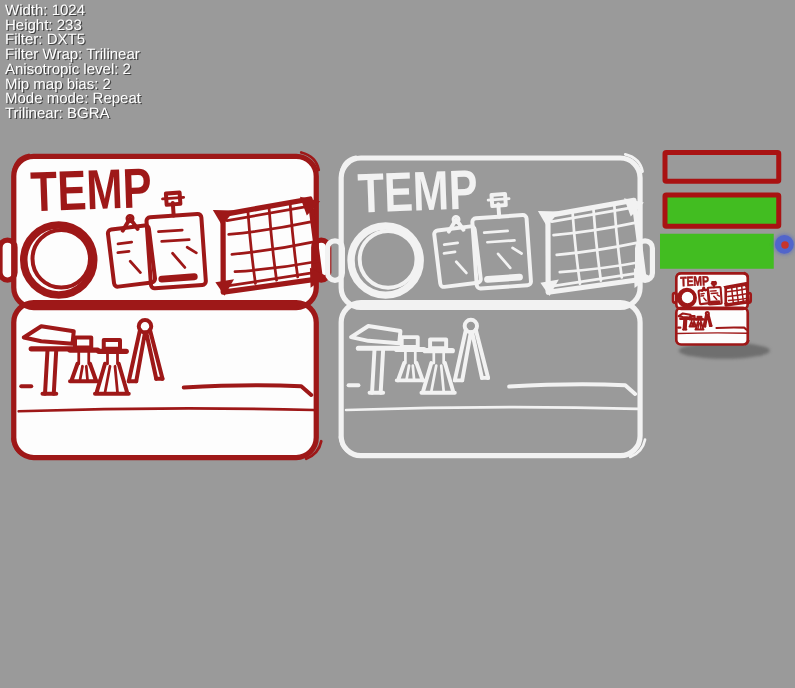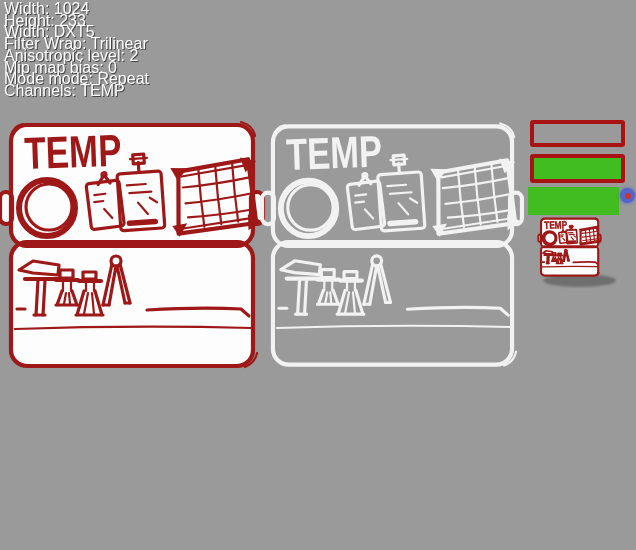--- a/index.html
+++ b/index.html
@@ -6,21 +6,21 @@
   body{
     width:636px;height:550px;overflow:hidden;position:relative;
     background:#9a9a9a;
     font-family:"Liberation Sans",sans-serif;
   }
   .abs{position:absolute;box-sizing:border-box;}
 
   
   .info{
     left:4px;top:3px;
-    font-size:16px;line-height:11.7px;
+    font-size:12px;line-height:11.7px;
     color:#ffffff;
     text-shadow:1px 1px 0 rgba(40,40,40,0.75);
     white-space:nowrap;
   }
 
   
   .panel svg{width:100%;height:100%;display:block;overflow:visible;}
   .panel{color:#9e1818;}
   .panel.white-panel{color:#f2f2f2;}
   .panel .cardfill{fill:#fdfdfd;stroke:none;}
@@ -53,26 +53,26 @@
   
   .mini-shadow{left:543px;top:274px;width:73px;height:13px;background:#6f6f6f;
     border-radius:50%;filter:blur(1.2px);}
 </style>
 </head>
 <body>
 
 <div class="abs info">
   <div>Width: 1024</div>
   <div>Height: 233</div>
-  <div>Width: DXT5</div>
+  <div>Filter: DXT5</div>
   <div>Filter Wrap: Trilinear</div>
   <div>Anisotropic level: 2</div>
-  <div>Mip map bias: 0</div>
+  <div>Mip map bias: 2</div>
   <div>Mode mode: Repeat</div>
-  <div>Channels: TEMP</div>
+  <div>Trilinear: BGRA</div>
 </div>
 
 <div class="abs panel red-panel" id="slot-rgb">
   <svg viewBox="0 0 253 254" xmlns="http://www.w3.org/2000/svg">
     <g class="fills">
       <rect class="cardfill" x="-6" y="73" width="15" height="34" rx="6"></rect>
       <rect class="cardfill" x="244" y="73" width="15" height="34" rx="6"></rect>
       <rect class="cardfill" x="6" y="7" width="242" height="121" rx="16"></rect>
       <rect class="cardfill" x="6" y="124" width="242" height="124" rx="16"></rect>
     </g>

